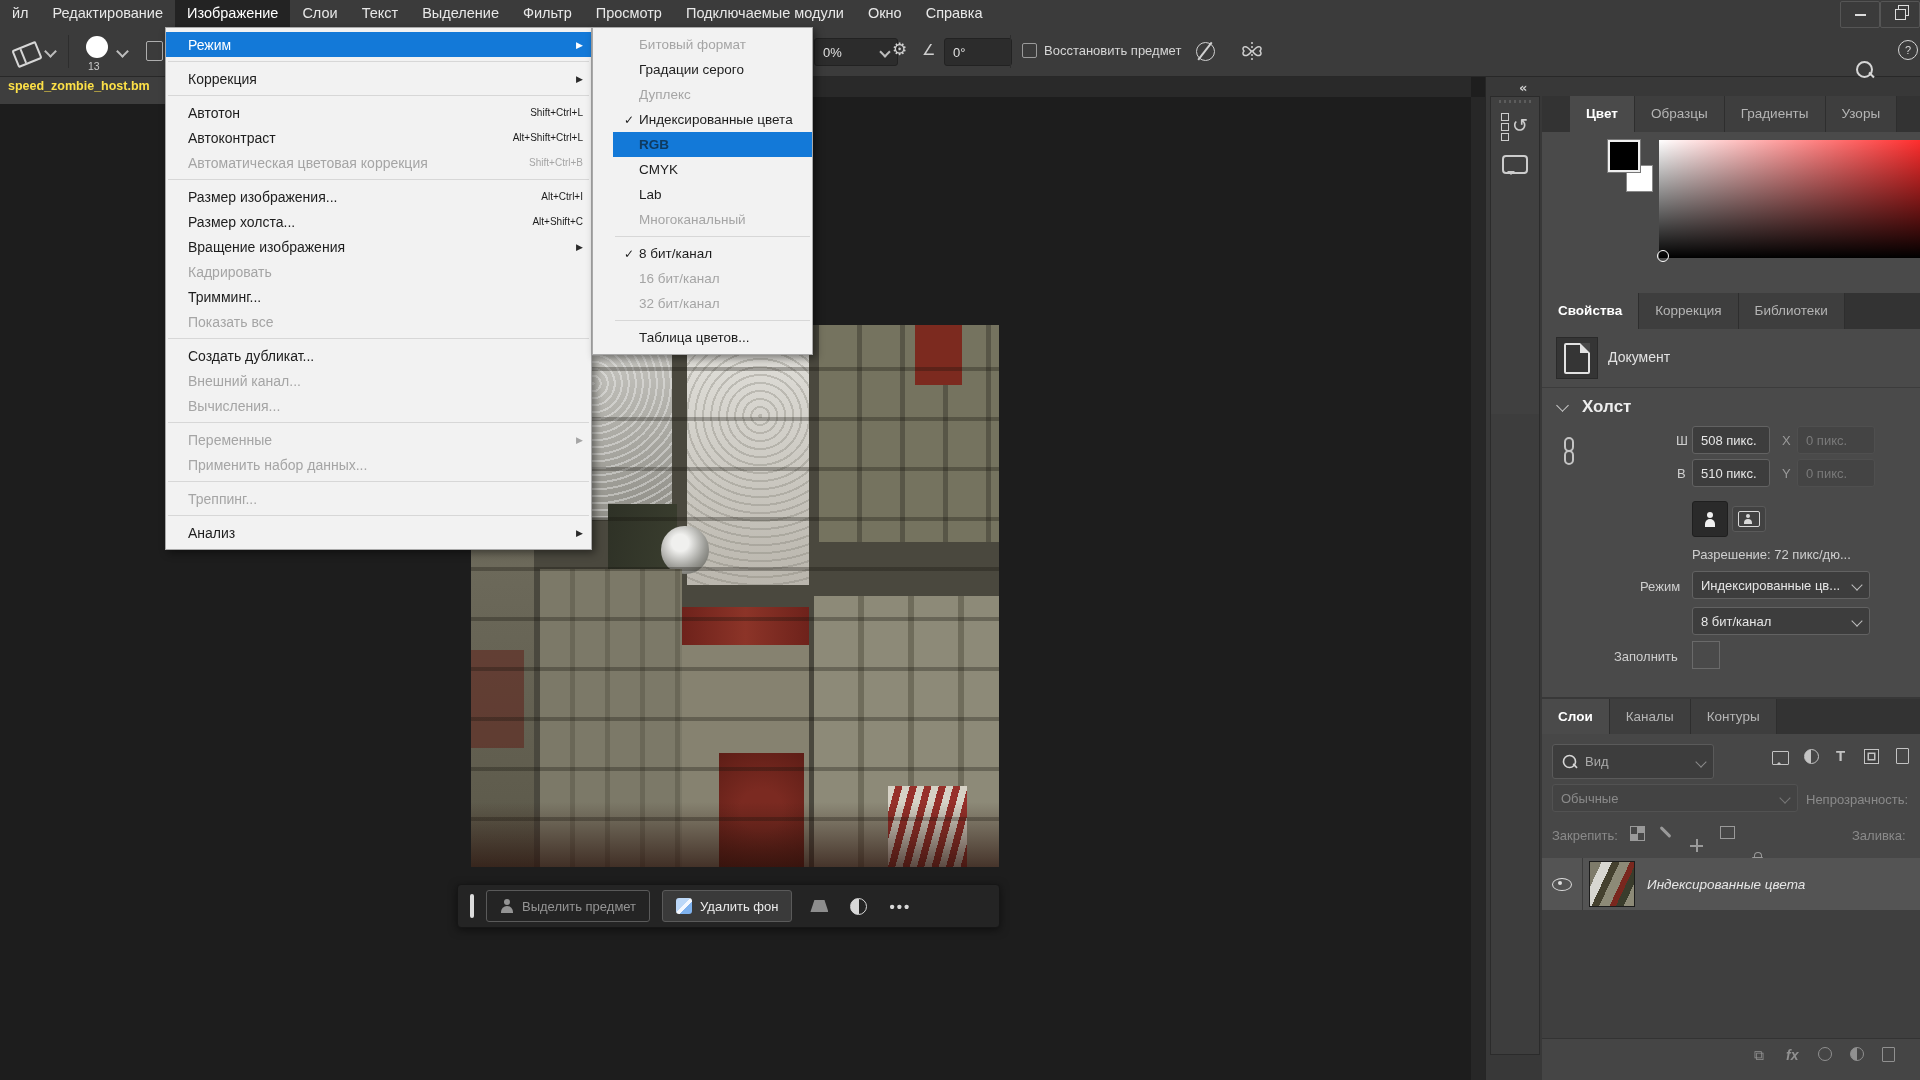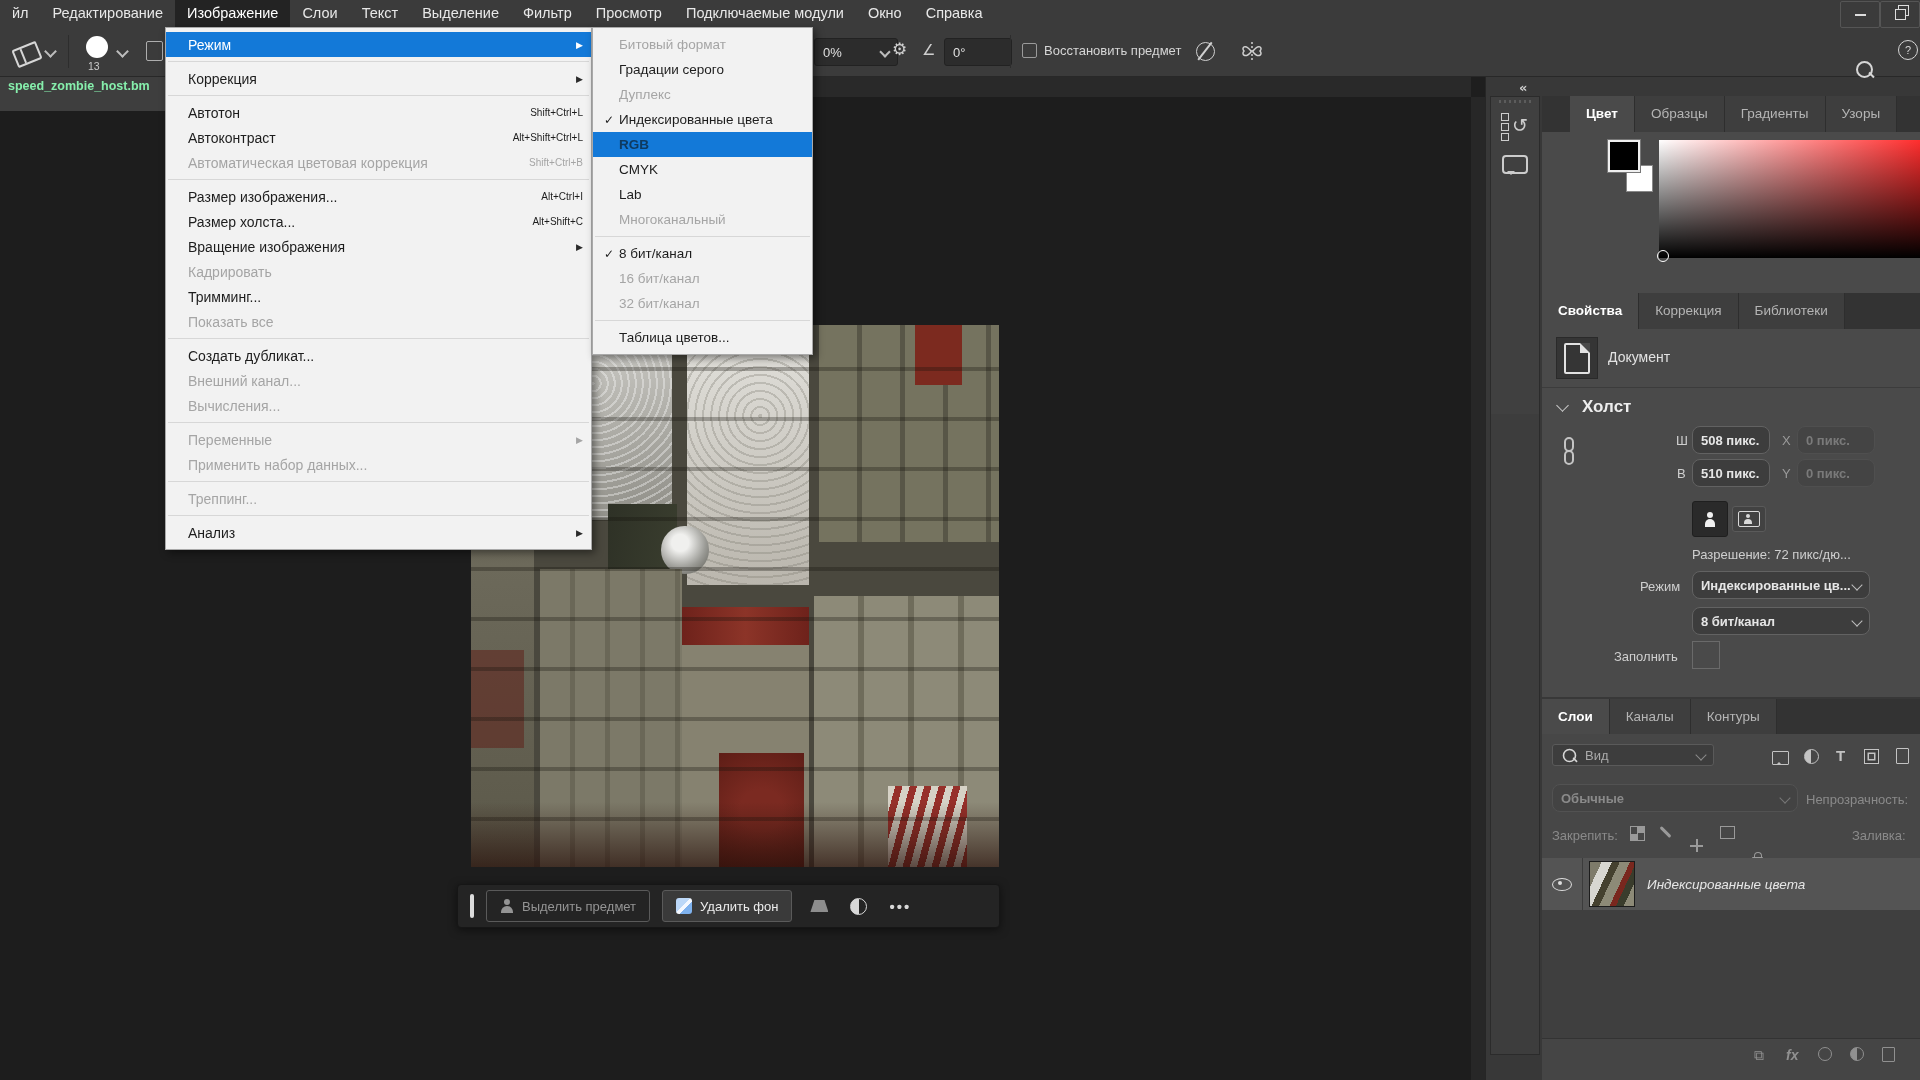--- a/index.html
+++ b/index.html
@@ -32,21 +32,21 @@
   .optlabel{color:#d6d6d6;font-size:13px;}
   .pen-smooth{width:17px;height:17px;border:1.7px solid #d0d0d0;border-radius:50%;position:relative;}
   .pen-smooth::after{content:"";position:absolute;left:7px;top:-3px;width:1.7px;height:22px;background:#d0d0d0;transform:rotate(38deg);}
   .ico-search{width:13px;height:13px;border:2px solid #d6d6d6;border-radius:50%;position:relative;}
   .ico-search::after{content:"";position:absolute;left:10px;top:11px;width:7px;height:2px;background:#d6d6d6;transform:rotate(45deg);}
   .ico-help{width:18px;height:18px;border:1.6px solid #d6d6d6;border-radius:50%;color:#d6d6d6;font-size:11px;
             display:flex;align-items:center;justify-content:center;}
 
   
   .tabbar{left:0;top:76px;width:1471px;height:21px;background:#292929;z-index:5;}
-  .doctab{position:absolute;left:0;top:0;height:35px;width:210px;background:#3e3e3e;color:#86efac;
+  .doctab{position:absolute;left:0;top:0;height:28px;width:210px;background:#3e3e3e;color:#fde047;
           font-size:12.5px;font-weight:bold;line-height:21px;padding-left:8px;box-sizing:border-box;white-space:nowrap;overflow:hidden;}
 
   
   .canvas{left:0;top:97px;width:1471px;height:983px;background:#1d1d1d;overflow:hidden;}
   .artwork{position:absolute;left:471px;top:228px;width:528px;height:542px;background:#4a483e;overflow:hidden;}
   .patch{position:absolute;}
   .scroll-track{left:1471px;top:97px;width:14px;height:983px;background:#272727;}
 
   
   .ctxbar{left:457px;top:787px;width:543px;height:44px;background:#242424;border:1px solid #161616;border-radius:4px;
@@ -87,40 +87,40 @@
   .bubble{width:22px;height:15px;border:2px solid #cccccc;border-radius:4px;position:relative;background:transparent;}
   .bubble::after{content:"";position:absolute;left:3px;top:14px;width:0;height:0;border:4px solid transparent;border-top-color:#cccccc;}
   .histico{color:#cccccc;font-size:19px;}
   .histsq{position:absolute;width:6px;height:6px;border:1.6px solid #cccccc;}
 
   .ptabs{position:absolute;height:36px;background:#333333;display:flex;}
   .ptab{padding:0 16px;line-height:36px;font-size:13.5px;color:#b5b5b5;background:#3e3e3e;border-right:1px solid #2e2e2e;white-space:nowrap;}
   .ptab.active{background:#4a4a4a;color:#ffffff;font-weight:bold;}
   .pbody{position:absolute;background:#4a4a4a;}
   .plabel{color:#cfcfcf;font-size:13px;}
-  .pfield{background:#3d3d3d;border:1px solid #626262;border-radius:8px;height:28px;display:flex;align-items:center;
-          padding:8px 8px;color:#e6e6e6;font-size:13px;box-sizing:border-box;font-weight:bold;}
+  .pfield{background:#3d3d3d;border:1px solid #626262;border-radius:3px;height:28px;display:flex;align-items:center;
+          padding:8px 8px;color:#e6e6e6;font-size:13px;box-sizing:border-box;}
   .pfield.dis{background:#444444;border-color:#4f4f4f;color:#7a7a7a;}
   .chevform{width:7px;height:7px;border-right:1.7px solid #bdbdbd;border-bottom:1.7px solid #bdbdbd;transform:rotate(45deg);margin-left:auto;}
   .sectchev{width:8px;height:8px;border-right:1.7px solid #cccccc;border-bottom:1.7px solid #cccccc;transform:rotate(45deg);}
   .docico{width:22px;height:27px;border:2px solid #e2e2e2;border-radius:2px;position:relative;}
   .docico::after{content:"";position:absolute;right:-2px;top:-2px;border:5px solid #4a4a4a;border-left-color:#e2e2e2;border-bottom-color:#e2e2e2;}
   .link8{width:12px;height:30px;position:relative;}
   .link8::before,.link8::after{content:"";position:absolute;left:0;width:10px;height:15px;border:2px solid #c4c4c4;border-radius:5px;box-sizing:border-box;}
   .link8::before{top:0;} .link8::after{top:13px;}
   .orient{border-radius:3px;display:flex;align-items:center;justify-content:center;}
   .pman{width:12px;height:17px;position:relative;}
   .pman::before{content:"";position:absolute;left:3px;top:1px;width:6px;height:6px;border-radius:50%;background:#f0f0f0;}
   .pman::after{content:"";position:absolute;left:1px;top:8px;width:10px;height:8px;border-radius:5px 5px 0 0;background:#f0f0f0;}
   .lman{width:20px;height:14px;border:1.6px solid #d8d8d8;border-radius:2px;position:relative;}
   .lman::before{content:"";position:absolute;left:7px;top:2px;width:4px;height:4px;border-radius:50%;background:#d8d8d8;}
   .lman::after{content:"";position:absolute;left:5px;top:7px;width:8px;height:5px;border-radius:4px 4px 0 0;background:#d8d8d8;}
 
   .ltabs{position:absolute;height:35px;background:#333333;display:flex;}
-  .searchbox{background:#3d3d3d;border:1px solid #5a5a5a;border-radius:3px;height:22px;display:flex;align-items:center;
+  .searchbox{background:#3d3d3d;border:1px solid #5a5a5a;border-radius:3px;height:35px;display:flex;align-items:center;
              gap:7px;padding:0 8px;color:#aaaaaa;font-size:13px;box-sizing:border-box;}
   .fico{color:#c3c3c3;}
   .ico-img{width:15px;height:12px;border:1.6px solid #c3c3c3;border-radius:1px;position:relative;overflow:hidden;}
   .ico-img::after{content:"";position:absolute;left:1px;top:5px;width:0;height:0;border:5px solid transparent;border-bottom-color:#c3c3c3;}
   .ico-frame{width:13px;height:13px;border:1.6px solid #c3c3c3;box-shadow:inset 0 0 0 2.5px #3d3d3d, inset 0 0 0 4px #c3c3c3;}
   .ico-page{width:11px;height:14px;border:1.6px solid #c3c3c3;border-radius:1px;}
   .dim{color:#8a8a8a;font-size:13px;}
   .checker{width:13px;height:13px;border:1px solid #9a9a9a;background:conic-gradient(#9a9a9a 0 25%,transparent 0 50%,#9a9a9a 0 75%,transparent 0);}
   .brushico{width:3px;height:14px;background:#9a9a9a;border-radius:2px;transform:rotate(-45deg);}
   .moveico{width:13px;height:13px;position:relative;}
@@ -313,21 +313,21 @@
     <div class="mi dis">
         <span>Треппинг...</span>
       </div>
     <div class="msep"></div>
     <div class="mi">
         <span>Анализ</span>
         <span class="arr glyph">▶</span>
       </div>
   </div>
 
-  <div class="abs menu" style="left:592px;top:27px;width:221px;">
+  <div class="abs menu" style="left:592px;top:27px;width:221px;padding-left:20px;">
     <div class="smi dis">
         <span class="gut"></span>
         <span>Битовый формат</span>
       </div>
     <div class="smi">
         <span class="gut"></span>
         <span>Градации серого</span>
       </div>
     <div class="smi dis">
         <span class="gut"></span>

